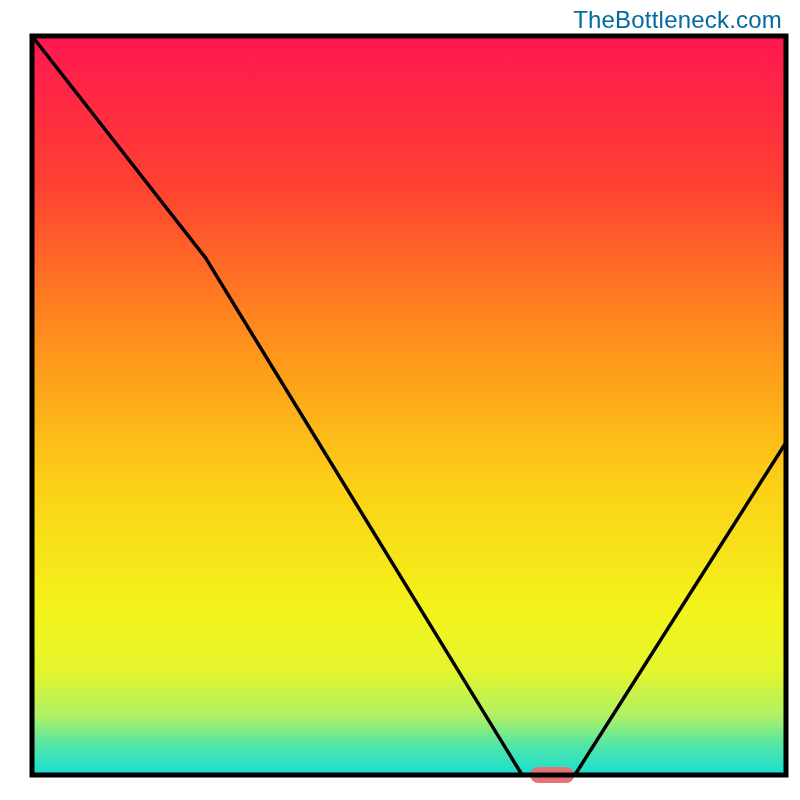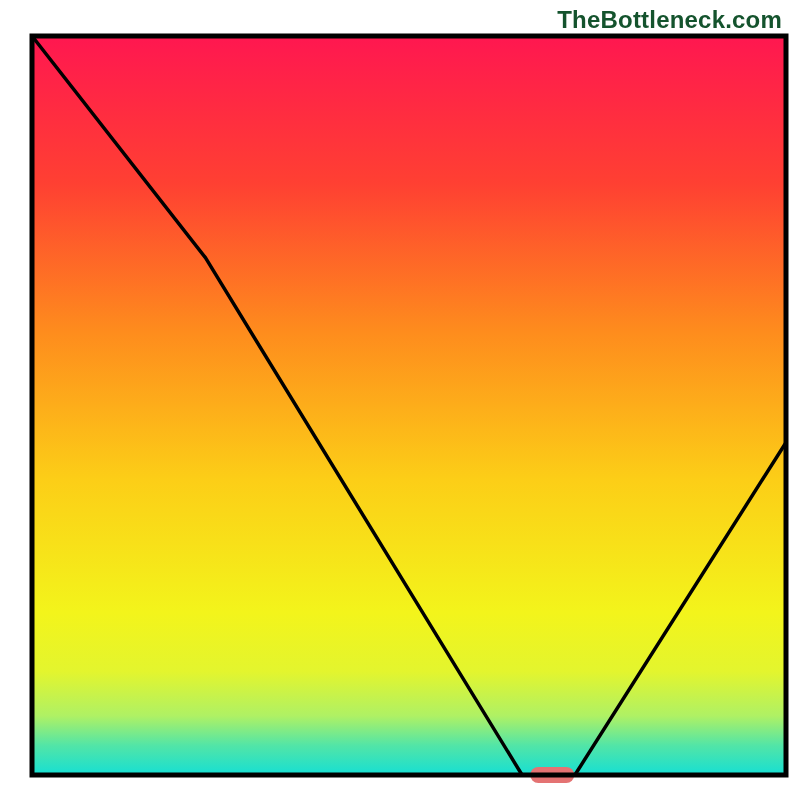--- a/index.html
+++ b/index.html
@@ -14,22 +14,22 @@
   .chart-container {
     position: relative;
     width: 800px;
     height: 800px;
   }
   .watermark {
     position: absolute;
     top: 6px;
     right: 18px;
     font-size: 24px;
-    font-weight: bold;
-    color: #14532d;
+    font-weight: normal;
+    color: #0369a1;
     z-index: 10;
     letter-spacing: 0.2px;
   }
   svg {
     display: block;
   }
 </style>
 </head>
 <body>
 

